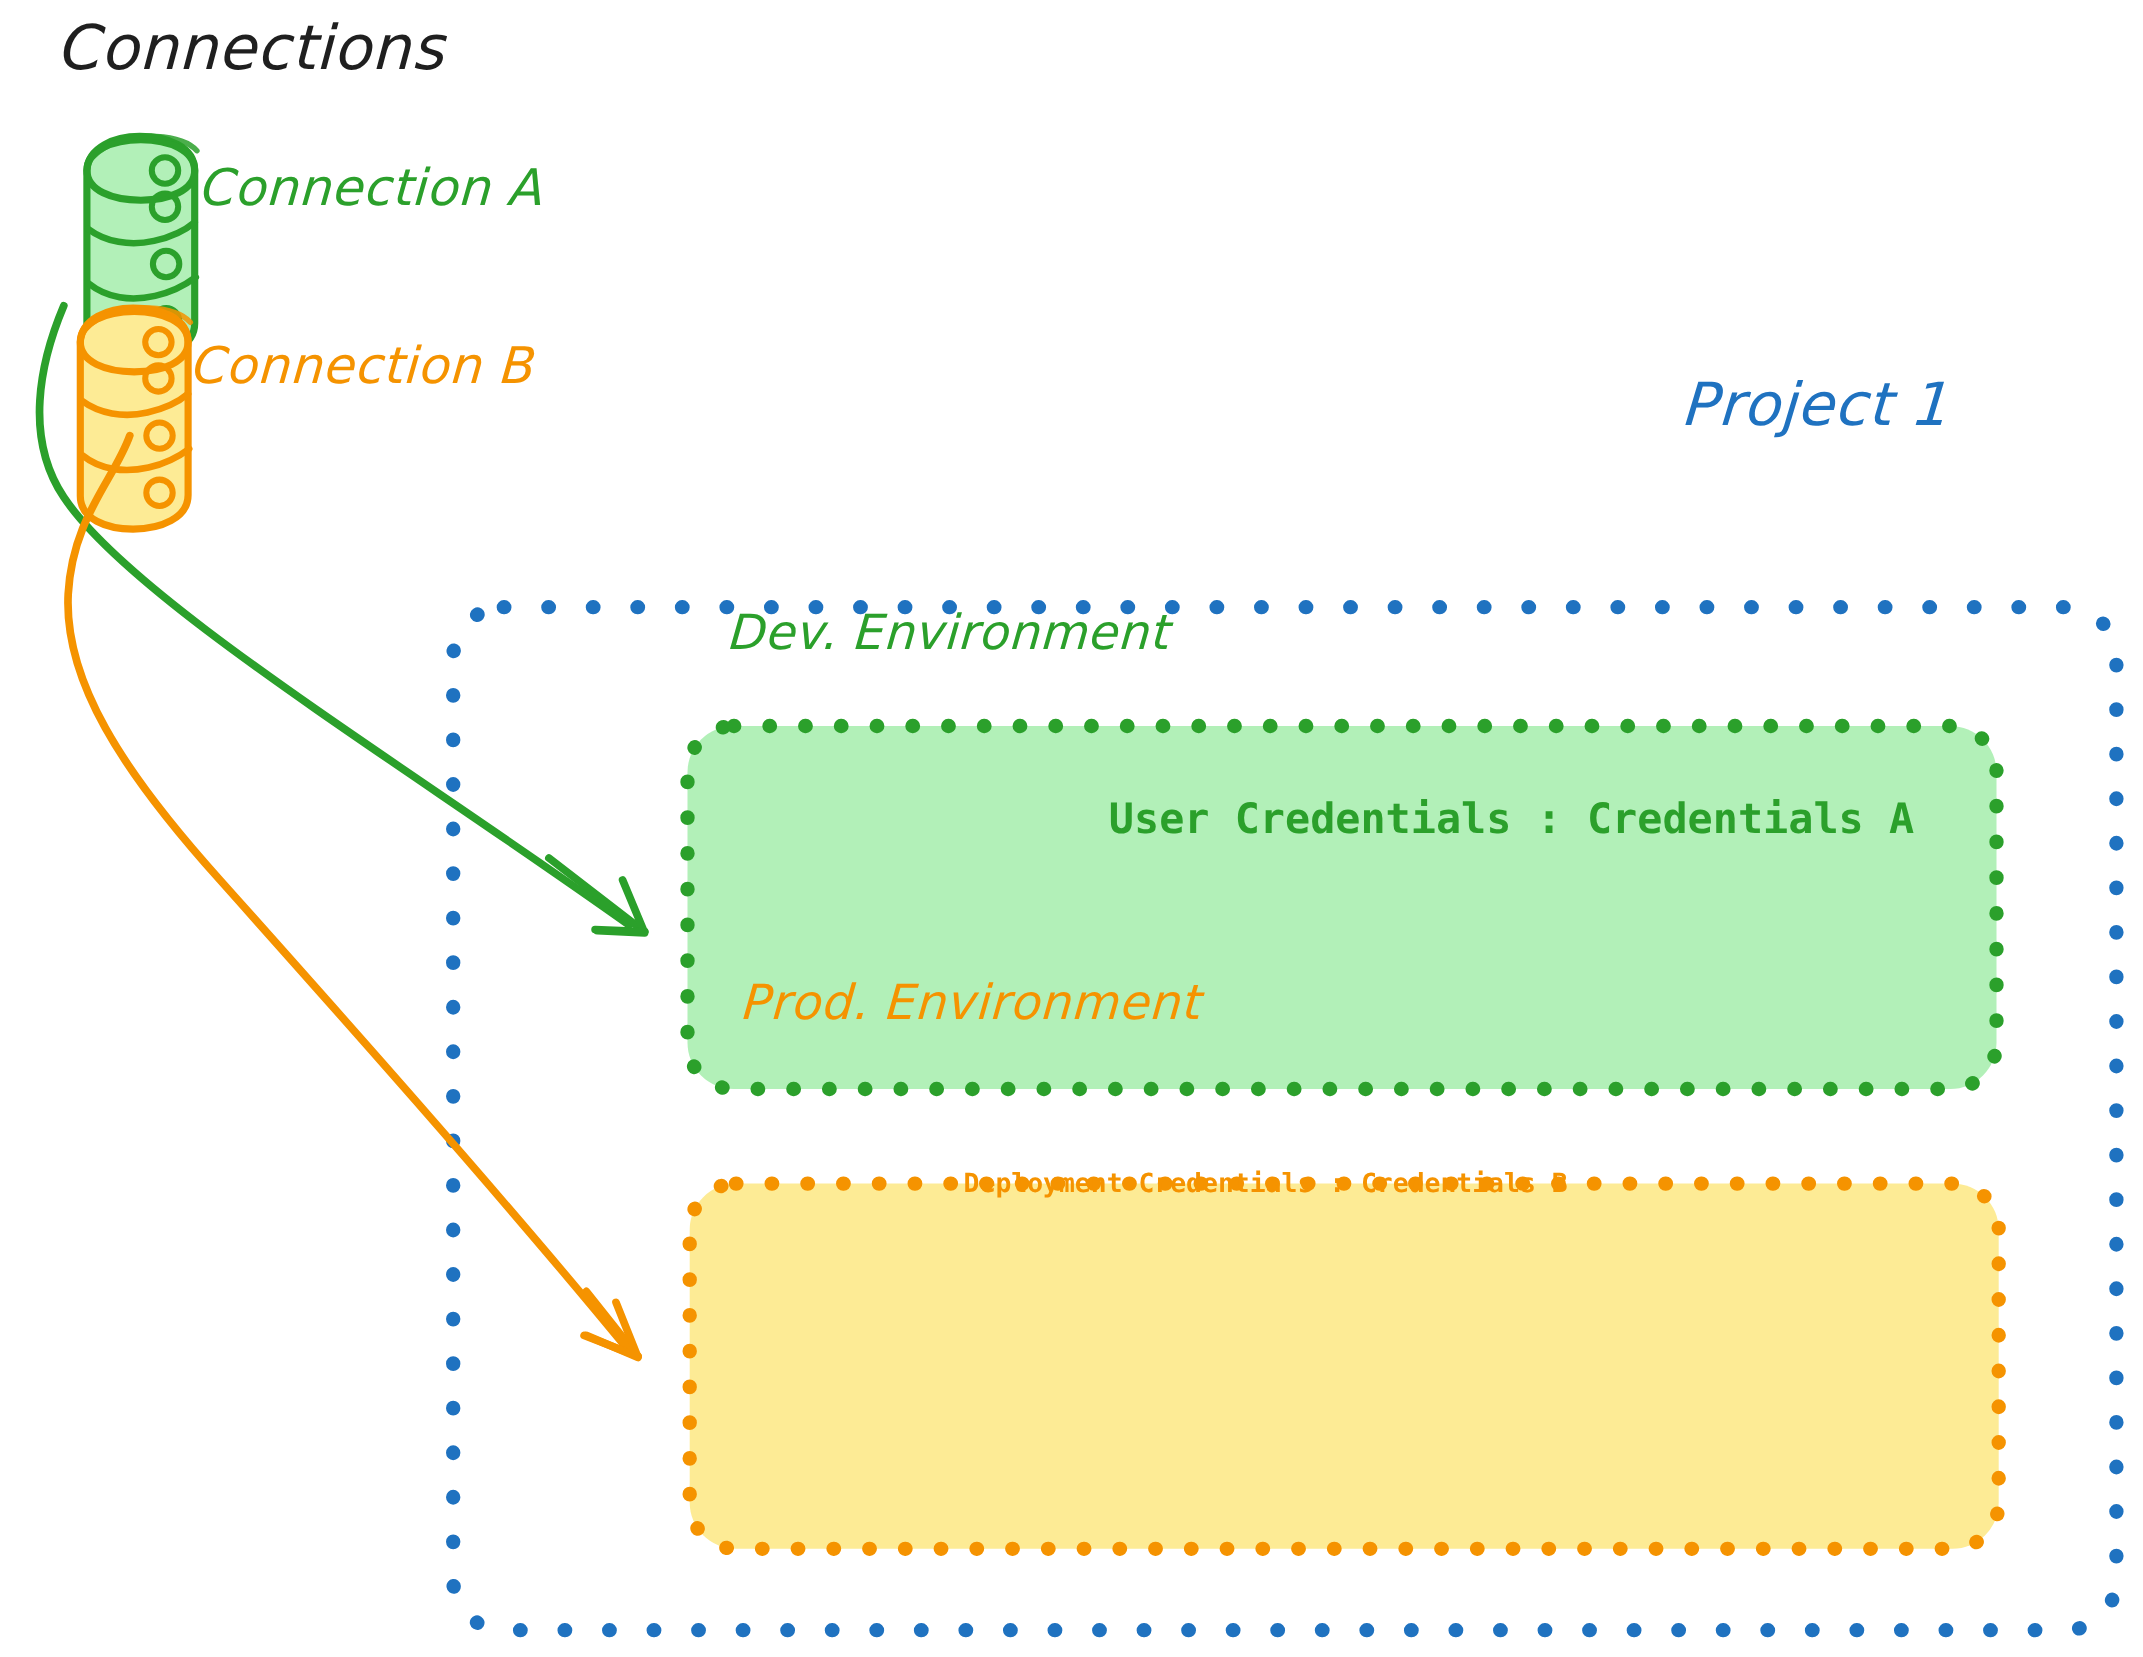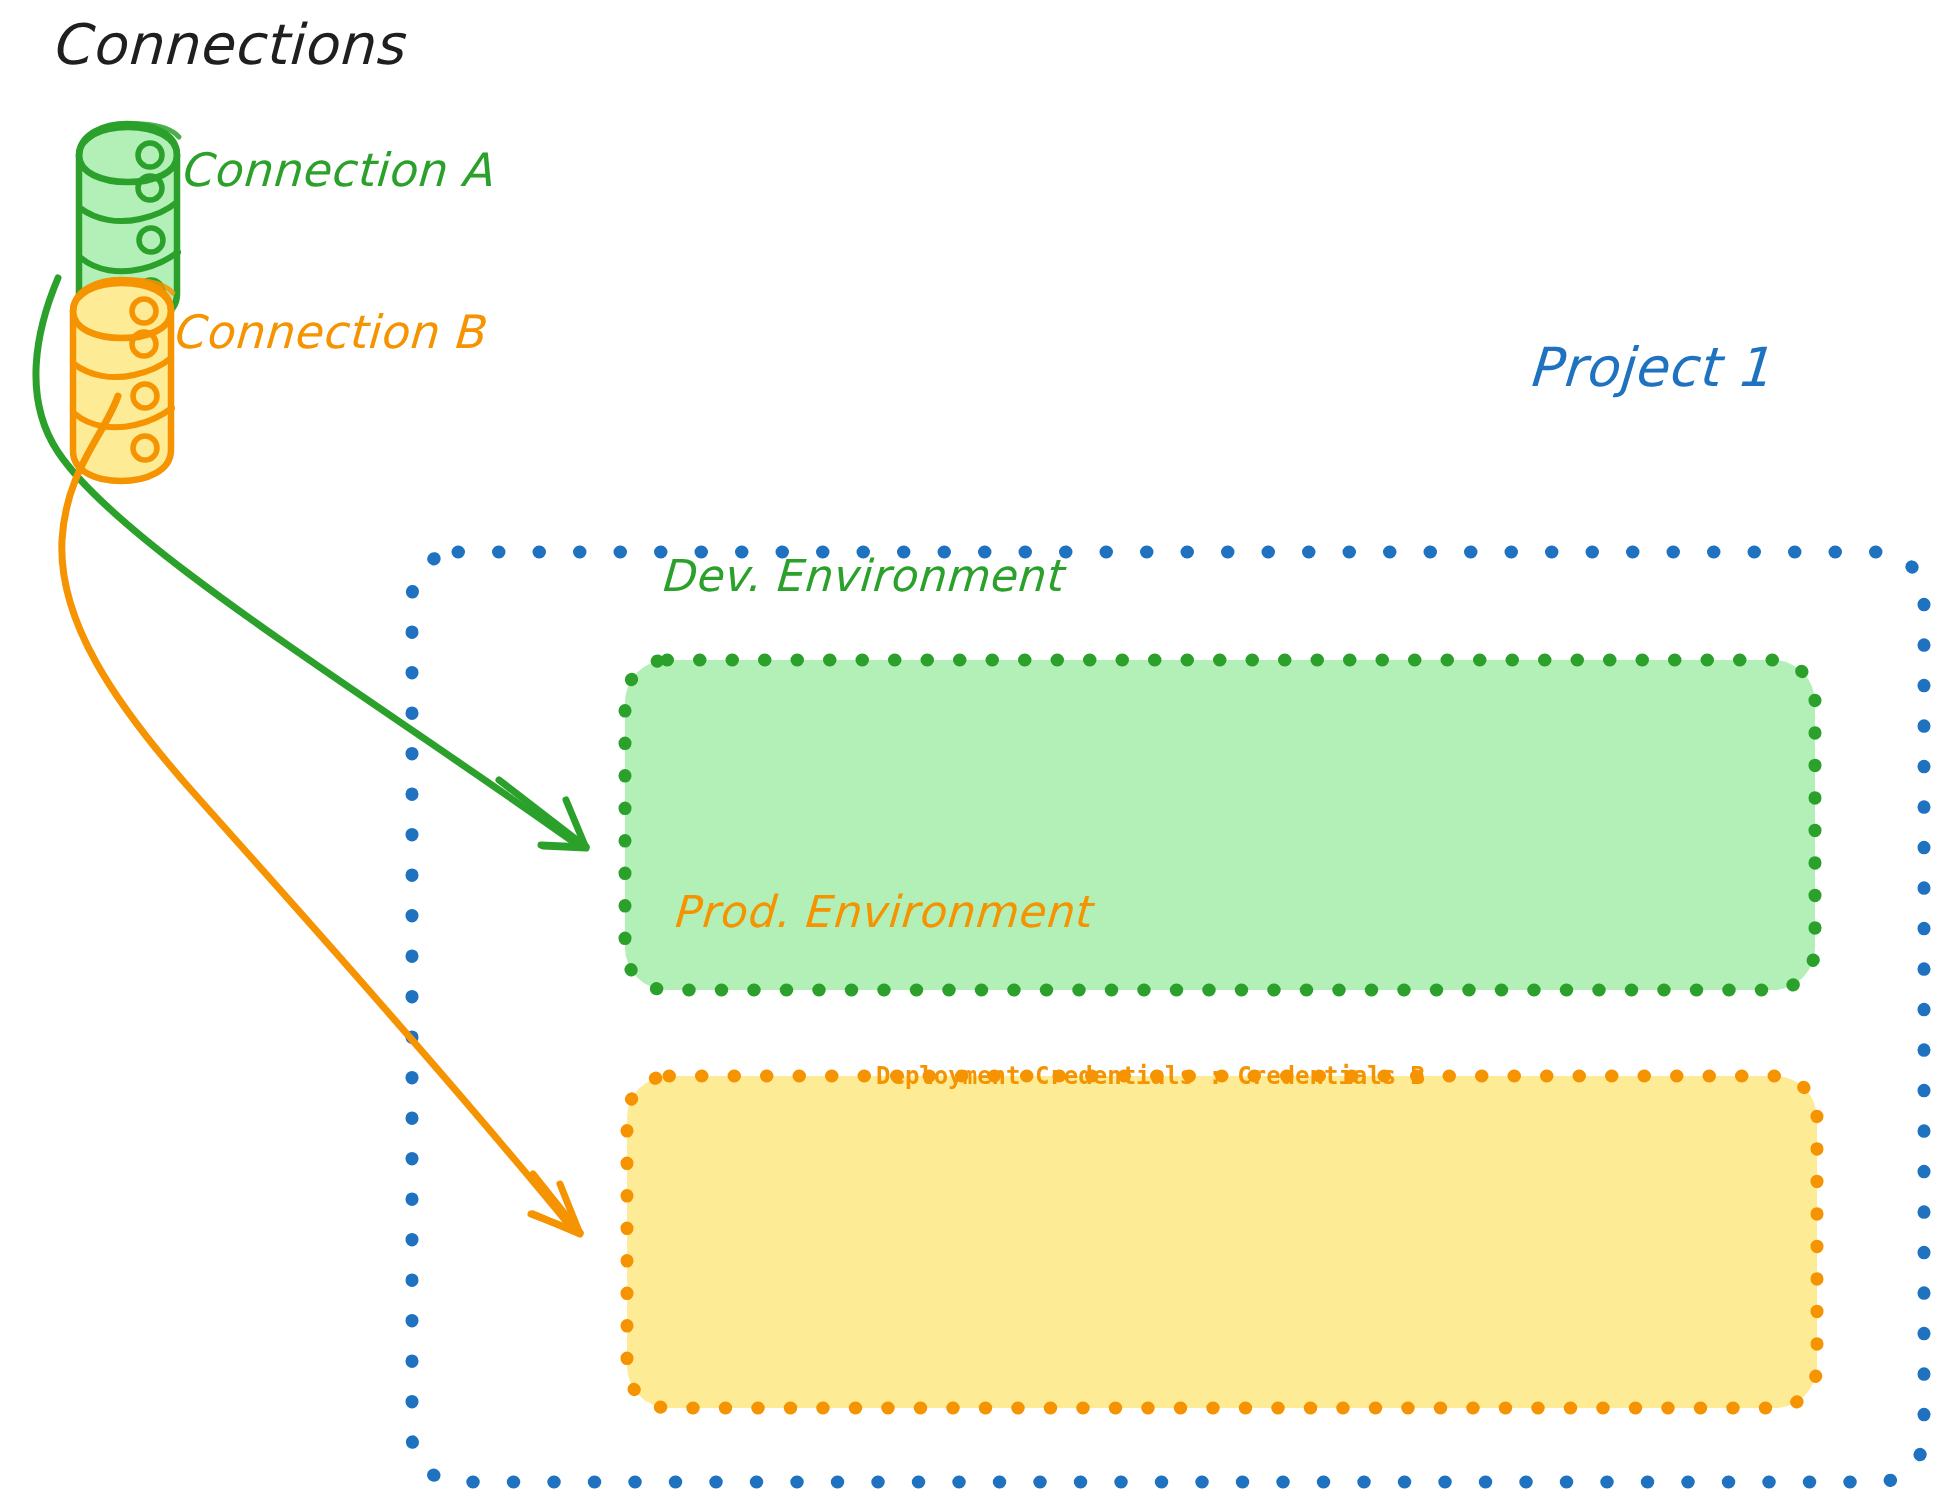--- a/index.html
+++ b/index.html
@@ -184,18 +184,19 @@
   <div class="hand" id="title-connections">Connections</div>
 
   <div class="hand" id="label-connection-a">Connection A</div>
 
   <div class="hand" id="label-connection-b">Connection B</div>
 
   <div class="hand" id="label-project-1">Project 1</div>
 
   <div class="hand" id="label-dev-env">Dev. Environment</div>
 
+  <div class="mono" id="text-dev-credentials">User Credentials : Credentials A</div>
 
   <div class="hand" id="label-prod-env">Prod. Environment</div>
 
   <div class="mono" id="text-prod-credentials">Deployment Credentials : Credentials B</div>
 
 </div>
 
 </body></html>

